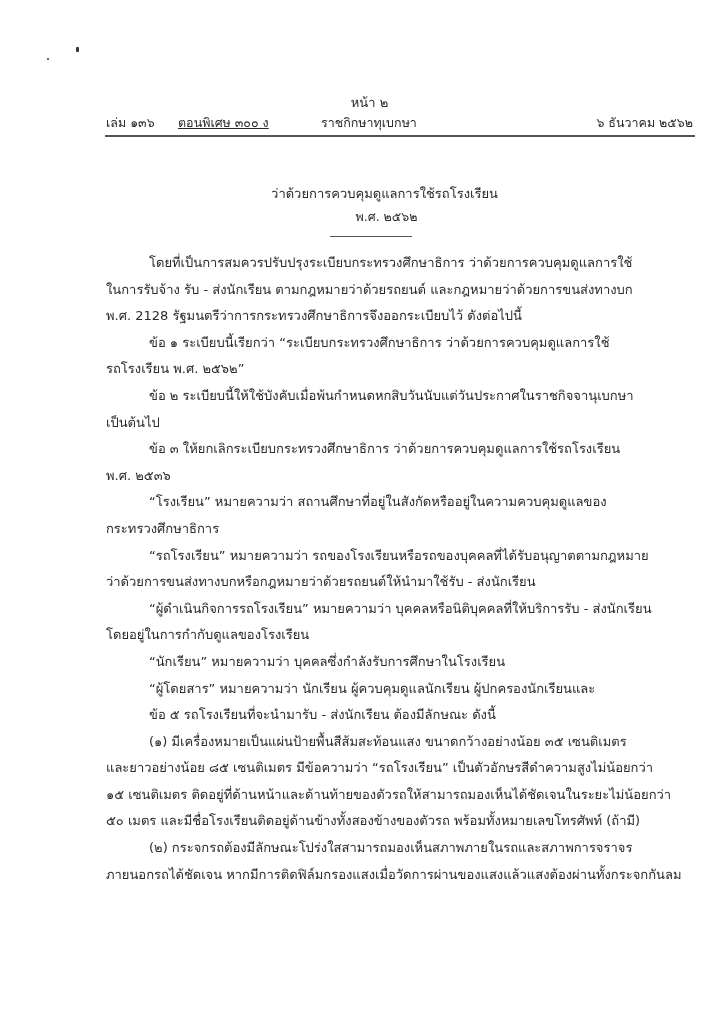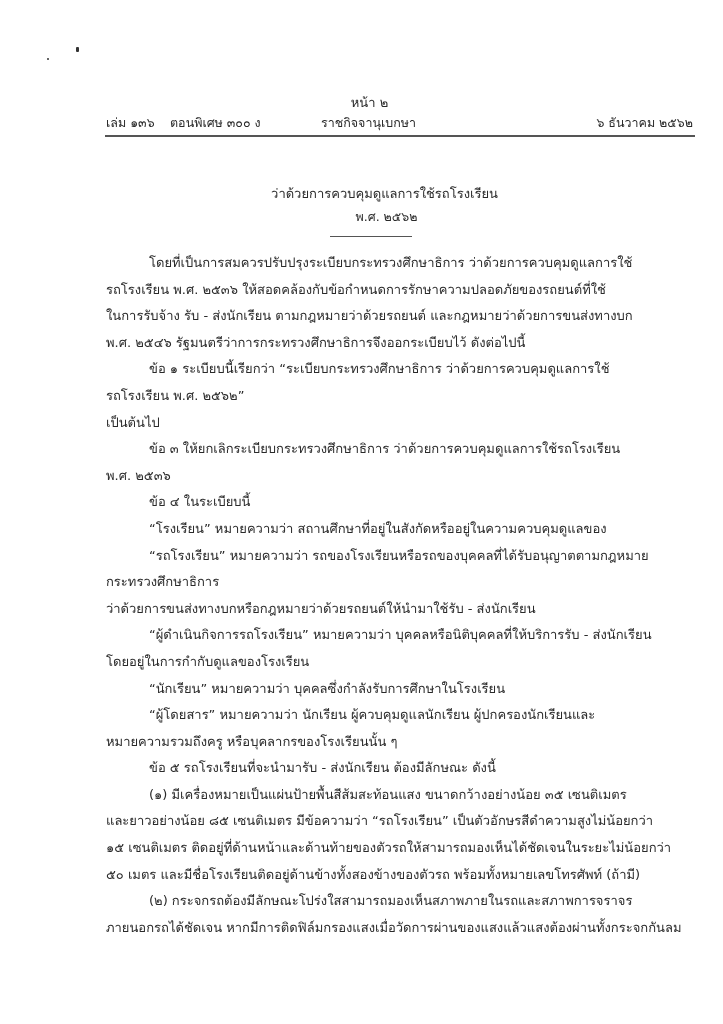--- a/index.html
+++ b/index.html
@@ -26,50 +26,48 @@
 <body>
 
 <div class="page">
   <div class="speck" style="left:68px;top:47px;width:3px;height:5px;"></div>
   <div class="speck" style="left:39px;top:58px;width:2px;height:2px;"></div>
 
   <div class="page-no">หน้า ๒</div>
 
   <div class="header">
     <span style="left:0;">เล่ม ๑๓๖</span>
-    <span style="left:64px;">ตอนพิเศษ ๓๐๐ ง</span>
-    <span style="left:215px;">ราชกิจจานุเบกษา</span>
+    <span style="left:72px;text-decoration:underline;">ตอนพิเศษ ๓๐๐ ง</span>
+    <span style="left:215px;">ราชกิกษาทุเบกษา</span>
     <span style="right:0;text-align:center;">๖ ธันวาคม ๒๕๖๒</span>
   </div>
   <div class="header-rule"></div>
 
   <div class="subtitle">ว่าด้วยการควบคุมดูแลการใช้รถโรงเรียน</div>
   <div class="year">พ.ศ. ๒๕๖๒</div>
   <div class="title-rule"></div>
 
   <div class="body" id="body">
       <div class="line indent">โดยที่เป็นการสมควรปรับปรุงระเบียบกระทรวงศึกษาธิการ ว่าด้วยการควบคุมดูแลการใช้</div>
-      <div class="line">รถโรงเรียน พ.ศ. ๒๕๓๖ ให้สอดคล้องกับข้อกำหนดการรักษาความปลอดภัยของรถยนต์ที่ใช้</div>
       <div class="line">ในการรับจ้าง รับ - ส่งนักเรียน ตามกฎหมายว่าด้วยรถยนต์ และกฎหมายว่าด้วยการขนส่งทางบก</div>
-      <div class="line">พ.ศ. ๒๕๔๖ รัฐมนตรีว่าการกระทรวงศึกษาธิการจึงออกระเบียบไว้ ดังต่อไปนี้</div>
+      <div class="line">พ.ศ. 2128 รัฐมนตรีว่าการกระทรวงศึกษาธิการจึงออกระเบียบไว้ ดังต่อไปนี้</div>
       <div class="line indent">ข้อ ๑ ระเบียบนี้เรียกว่า “ระเบียบกระทรวงศึกษาธิการ ว่าด้วยการควบคุมดูแลการใช้</div>
       <div class="line">รถโรงเรียน พ.ศ. ๒๕๖๒”</div>
+      <div class="line indent">ข้อ ๒ ระเบียบนี้ให้ใช้บังคับเมื่อพ้นกำหนดหกสิบวันนับแต่วันประกาศในราชกิจจานุเบกษา</div>
       <div class="line">เป็นต้นไป</div>
       <div class="line indent">ข้อ ๓ ให้ยกเลิกระเบียบกระทรวงศึกษาธิการ ว่าด้วยการควบคุมดูแลการใช้รถโรงเรียน</div>
       <div class="line">พ.ศ. ๒๕๓๖</div>
-      <div class="line indent">ข้อ ๔ ในระเบียบนี้</div>
       <div class="line indent">“โรงเรียน” หมายความว่า สถานศึกษาที่อยู่ในสังกัดหรืออยู่ในความควบคุมดูแลของ</div>
+      <div class="line">กระทรวงศึกษาธิการ</div>
       <div class="line indent">“รถโรงเรียน” หมายความว่า รถของโรงเรียนหรือรถของบุคคลที่ได้รับอนุญาตตามกฎหมาย</div>
-      <div class="line">กระทรวงศึกษาธิการ</div>
       <div class="line">ว่าด้วยการขนส่งทางบกหรือกฎหมายว่าด้วยรถยนต์ให้นำมาใช้รับ - ส่งนักเรียน</div>
       <div class="line indent">“ผู้ดำเนินกิจการรถโรงเรียน” หมายความว่า บุคคลหรือนิติบุคคลที่ให้บริการรับ - ส่งนักเรียน</div>
       <div class="line">โดยอยู่ในการกำกับดูแลของโรงเรียน</div>
       <div class="line indent">“นักเรียน” หมายความว่า บุคคลซึ่งกำลังรับการศึกษาในโรงเรียน</div>
       <div class="line indent">“ผู้โดยสาร” หมายความว่า นักเรียน ผู้ควบคุมดูแลนักเรียน ผู้ปกครองนักเรียนและ</div>
-      <div class="line">หมายความรวมถึงครู หรือบุคลากรของโรงเรียนนั้น ๆ</div>
       <div class="line indent">ข้อ ๕ รถโรงเรียนที่จะนำมารับ - ส่งนักเรียน ต้องมีลักษณะ ดังนี้</div>
       <div class="line indent">(๑) มีเครื่องหมายเป็นแผ่นป้ายพื้นสีส้มสะท้อนแสง ขนาดกว้างอย่างน้อย ๓๕ เซนติเมตร</div>
       <div class="line">และยาวอย่างน้อย ๘๕ เซนติเมตร มีข้อความว่า “รถโรงเรียน” เป็นตัวอักษรสีดำความสูงไม่น้อยกว่า</div>
       <div class="line">๑๕ เซนติเมตร ติดอยู่ที่ด้านหน้าและด้านท้ายของตัวรถให้สามารถมองเห็นได้ชัดเจนในระยะไม่น้อยกว่า</div>
       <div class="line">๕๐ เมตร และมีชื่อโรงเรียนติดอยู่ด้านข้างทั้งสองข้างของตัวรถ พร้อมทั้งหมายเลขโทรศัพท์ (ถ้ามี)</div>
       <div class="line indent">(๒) กระจกรถต้องมีลักษณะโปร่งใสสามารถมองเห็นสภาพภายในรถและสภาพการจราจร</div>
       <div class="line">ภายนอกรถได้ชัดเจน หากมีการติดฟิล์มกรองแสงเมื่อวัดการผ่านของแสงแล้วแสงต้องผ่านทั้งกระจกกันลม</div>
     </div>
 </div>
 

